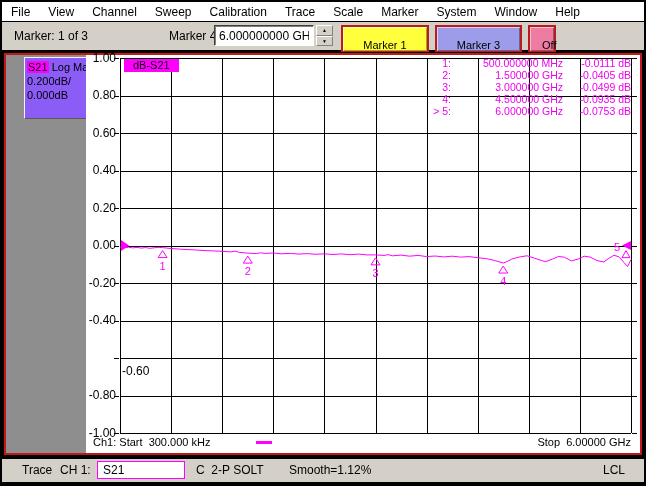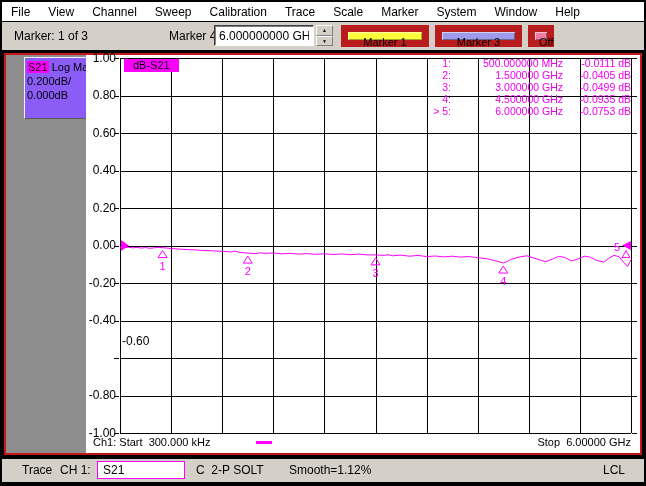--- a/index.html
+++ b/index.html
@@ -16,22 +16,22 @@
   #toolbar{position:absolute;left:2px;top:22px;width:642px;height:28px;background:#d4d0c8;font-size:12px;}
   #marker-status-label{position:absolute;left:12px;top:7px;white-space:pre;}
   #marker-field-label{position:absolute;left:167px;top:7px;}
   #marker-field{position:absolute;left:212px;top:3px;width:100px;height:21px;background:#fff;
     border:1px solid #404040;border-right-color:#fff;border-bottom-color:#fff;
     box-shadow:inset 1px 1px 0 #808080;font-size:12px;padding:0 4px;font-family:inherit;}
   #spinner{position:absolute;left:314px;top:3px;width:17px;height:21px;display:flex;flex-direction:column;}
   .spin-btn{flex:1;background:#d4d0c8;border:1px solid #808080;border-top-color:#fff;border-left-color:#fff;
     font-size:5px;line-height:4px;text-align:center;padding:0;color:#000;}
   #marker-buttons{position:absolute;left:339px;top:3px;height:22px;display:flex;}
-  .mk-btn{height:22px;margin-right:6px;border:7px solid #b91c1c;font-size:11px;font-family:inherit;
-    box-shadow:inset 1px 1px 0 rgba(255,255,255,.55), inset -1px -1px 0 rgba(0,0,0,.35);padding:4px;}
+  .mk-btn{height:22px;margin-right:6px;border:2px solid #b91c1c;font-size:11px;font-family:inherit;
+    box-shadow:inset 1px 1px 0 rgba(255,255,255,.55), inset -1px -1px 0 rgba(0,0,0,.35);padding:12px;}
   
   #main{position:absolute;left:2px;top:52px;width:642px;height:406px;background:#000;}
   #main-inner{position:absolute;left:2px;top:1px;width:638px;height:402px;border:2px solid #c41818;
     display:flex;background:#000;}
   #sidebar{width:80px;background:#8e8e8e;position:relative;}
   #trace-info-box{position:absolute;left:18px;top:2px;width:75px;height:62px;background:#8b5cf6;
     border:1px solid #f4f4f4;border-right-color:#5a5a5a;border-bottom-color:#5a5a5a;
     font-size:11px;line-height:14px;padding:2px 0 0 2px;}
   .hl-magenta{background:#ff00ff;padding:0 1px;}
   #chart{flex:1;background:#ffffff;position:relative;font-size:11px;}
@@ -103,21 +103,21 @@
       <div id="chart">
         <div id="y-axis-labels">
             <span class="y-label" style="top: -3.5px;">1.00</span>
             <span class="y-label" style="top: 34px;">0.80</span>
             <span class="y-label" style="top: 71.5px;">0.60</span>
             <span class="y-label" style="top: 109px;">0.40</span>
             <span class="y-label" style="top: 146.5px;">0.20</span>
             <span class="y-label" style="top: 184px;">0.00</span>
             <span class="y-label" style="top: 221.5px;">-0.20</span>
             <span class="y-label" style="top: 259px;">-0.40</span>
-            <span class="y-label" style="top: 280px; padding-left: 36px;">-0.60</span>
+            <span class="y-label" style="top: 310px; padding-left: 36px;">-0.60</span>
             <span class="y-label" style="top: 334px;">-0.80</span>
             <span class="y-label" style="top: 371.5px;">-1.00</span>
           </div>
         <svg id="plot-svg" width="511" height="375" xmlns="http://www.w3.org/2000/svg">
             <line x1="0.5" y1="0" x2="0.5" y2="375" stroke="#000" stroke-width="1" shape-rendering="crispEdges"></line>
             <line x1="51.6" y1="0" x2="51.6" y2="375" stroke="#000" stroke-width="1" shape-rendering="crispEdges"></line>
             <line x1="102.7" y1="0" x2="102.7" y2="375" stroke="#000" stroke-width="1" shape-rendering="crispEdges"></line>
             <line x1="153.8" y1="0" x2="153.8" y2="375" stroke="#000" stroke-width="1" shape-rendering="crispEdges"></line>
             <line x1="204.9" y1="0" x2="204.9" y2="375" stroke="#000" stroke-width="1" shape-rendering="crispEdges"></line>
             <line x1="256" y1="0" x2="256" y2="375" stroke="#000" stroke-width="1" shape-rendering="crispEdges"></line>

